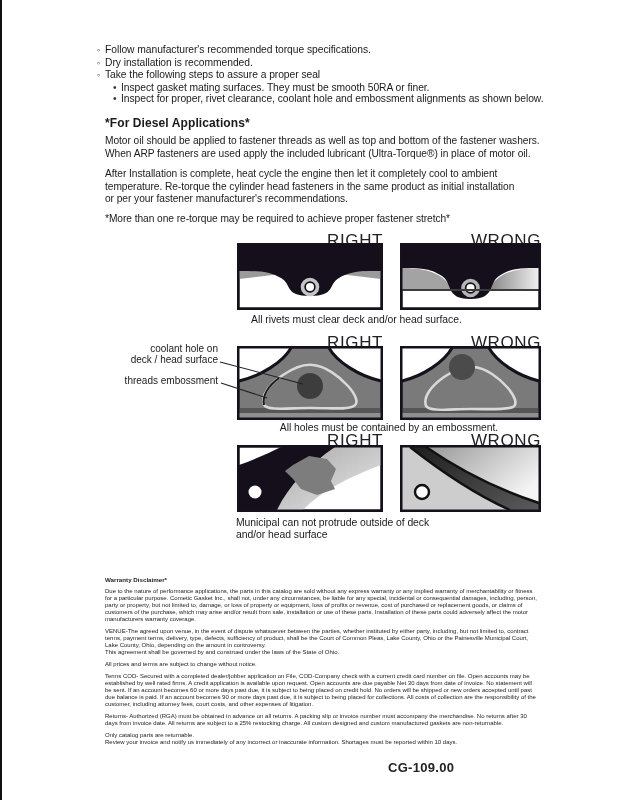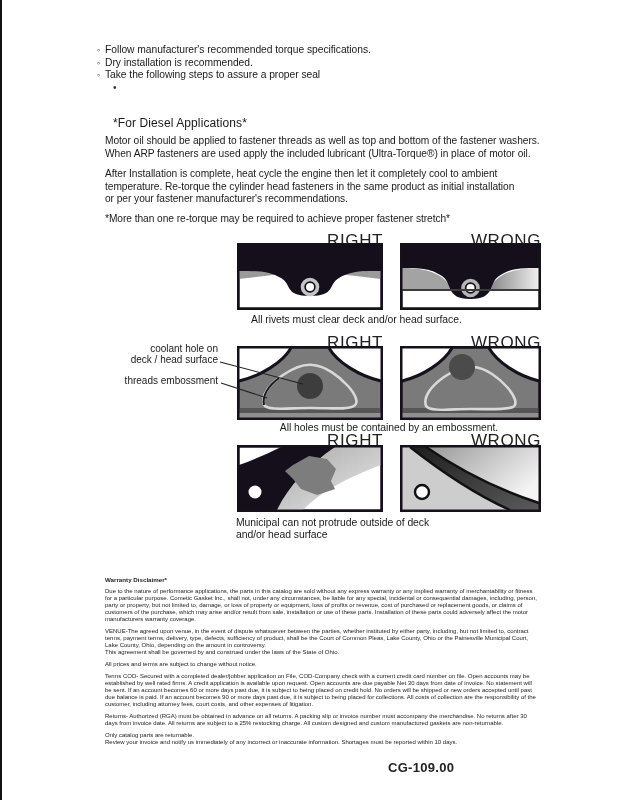--- a/index.html
+++ b/index.html
@@ -8,21 +8,21 @@
   .edge-line{position:absolute;left:0;top:0;width:2px;height:800px;background:#111;}
   .title{position:absolute;left:105px;top:22px;margin:0;font-size:12.5px;font-weight:bold;
          letter-spacing:.2px;border-bottom:1.6px solid #111;padding-bottom:2px;display:inline-block;}
   .bullets{position:absolute;left:97px;top:44px;font-size:10.3px;line-height:11.6px;letter-spacing:-.05px;}
   .b-row{white-space:nowrap;}
   .b-row .mk{display:inline-block;width:8px;color:#333;}
   .b-sub{padding-left:16px;}
   .b-row.open .mk::before{content:"\25E6";font-size:9px;}
   .b-row.filled .mk::before{content:"\2022";}
   .diesel{position:absolute;left:105px;top:117px;width:460px;font-size:10.2px;line-height:12.4px;letter-spacing:-.05px;}
-  .diesel h2{margin:0 0 6px 8px;font-size:12px;font-weight:normal;letter-spacing:.1px;}
+  .diesel h2{margin:0 0 6px 0;font-size:12px;font-weight:bold;letter-spacing:.1px;}
   .diesel .para{margin:0 0 8px 0;}
   .diesel .line{white-space:nowrap;}
   .diagrams{position:absolute;left:0;top:228px;width:618px;height:320px;}
   .dg-label{position:absolute;font-size:17px;letter-spacing:.6px;color:#222;text-align:right;}
   .dg-panel{position:absolute;}
   .dg-caption{position:absolute;font-size:10.4px;letter-spacing:-.05px;color:#1a1a1a;line-height:12px;}
   .annot{position:absolute;left:58px;width:160px;text-align:right;font-size:10px;line-height:11px;color:#1a1a1a;}
   .leader-svg{position:absolute;left:0;top:0;width:618px;height:320px;pointer-events:none;}
   .disclaimer{position:absolute;left:105px;top:576px;width:432px;font-size:6px;line-height:7px;color:#222;}
   .disclaimer .dh{font-weight:bold;font-size:6.2px;margin:0 0 5px 0;}
@@ -34,21 +34,22 @@
 <body>
 
 <div class="page">
   <div class="edge-line"></div>
 
 
   <div class="bullets">
     <div class="b-row open"><span class="mk"></span><span>Follow manufacturer's recommended torque specifications.</span></div>
     <div class="b-row open"><span class="mk"></span><span>Dry installation is recommended.</span></div>
     <div class="b-row open"><span class="mk"></span><span>Take the following steps to assure a proper seal</span></div>
-    <div class="b-row filled b-sub"><span class="mk"></span></div>
+    <div class="b-row filled b-sub"><span class="mk"></span><span>Inspect gasket mating surfaces.  They must be smooth 50RA or finer.</span></div>
+    <div class="b-row filled b-sub"><span class="mk"></span><span>Inspect for proper, rivet clearance, coolant hole and embossment alignments as shown below.</span></div>
   </div>
 
   <div class="diesel">
     <h2>*For Diesel Applications*</h2>
     <div class="para">
       <div class="line">Motor oil should be applied to fastener threads as well as top and bottom of the fastener washers.</div>
       <div class="line">When ARP fasteners are used apply the included lubricant (Ultra-Torque®) in place of motor oil.</div>
     </div>
     <div class="para">
       <div class="line">After Installation is complete, heat cycle the engine then let it completely cool to ambient</div>

